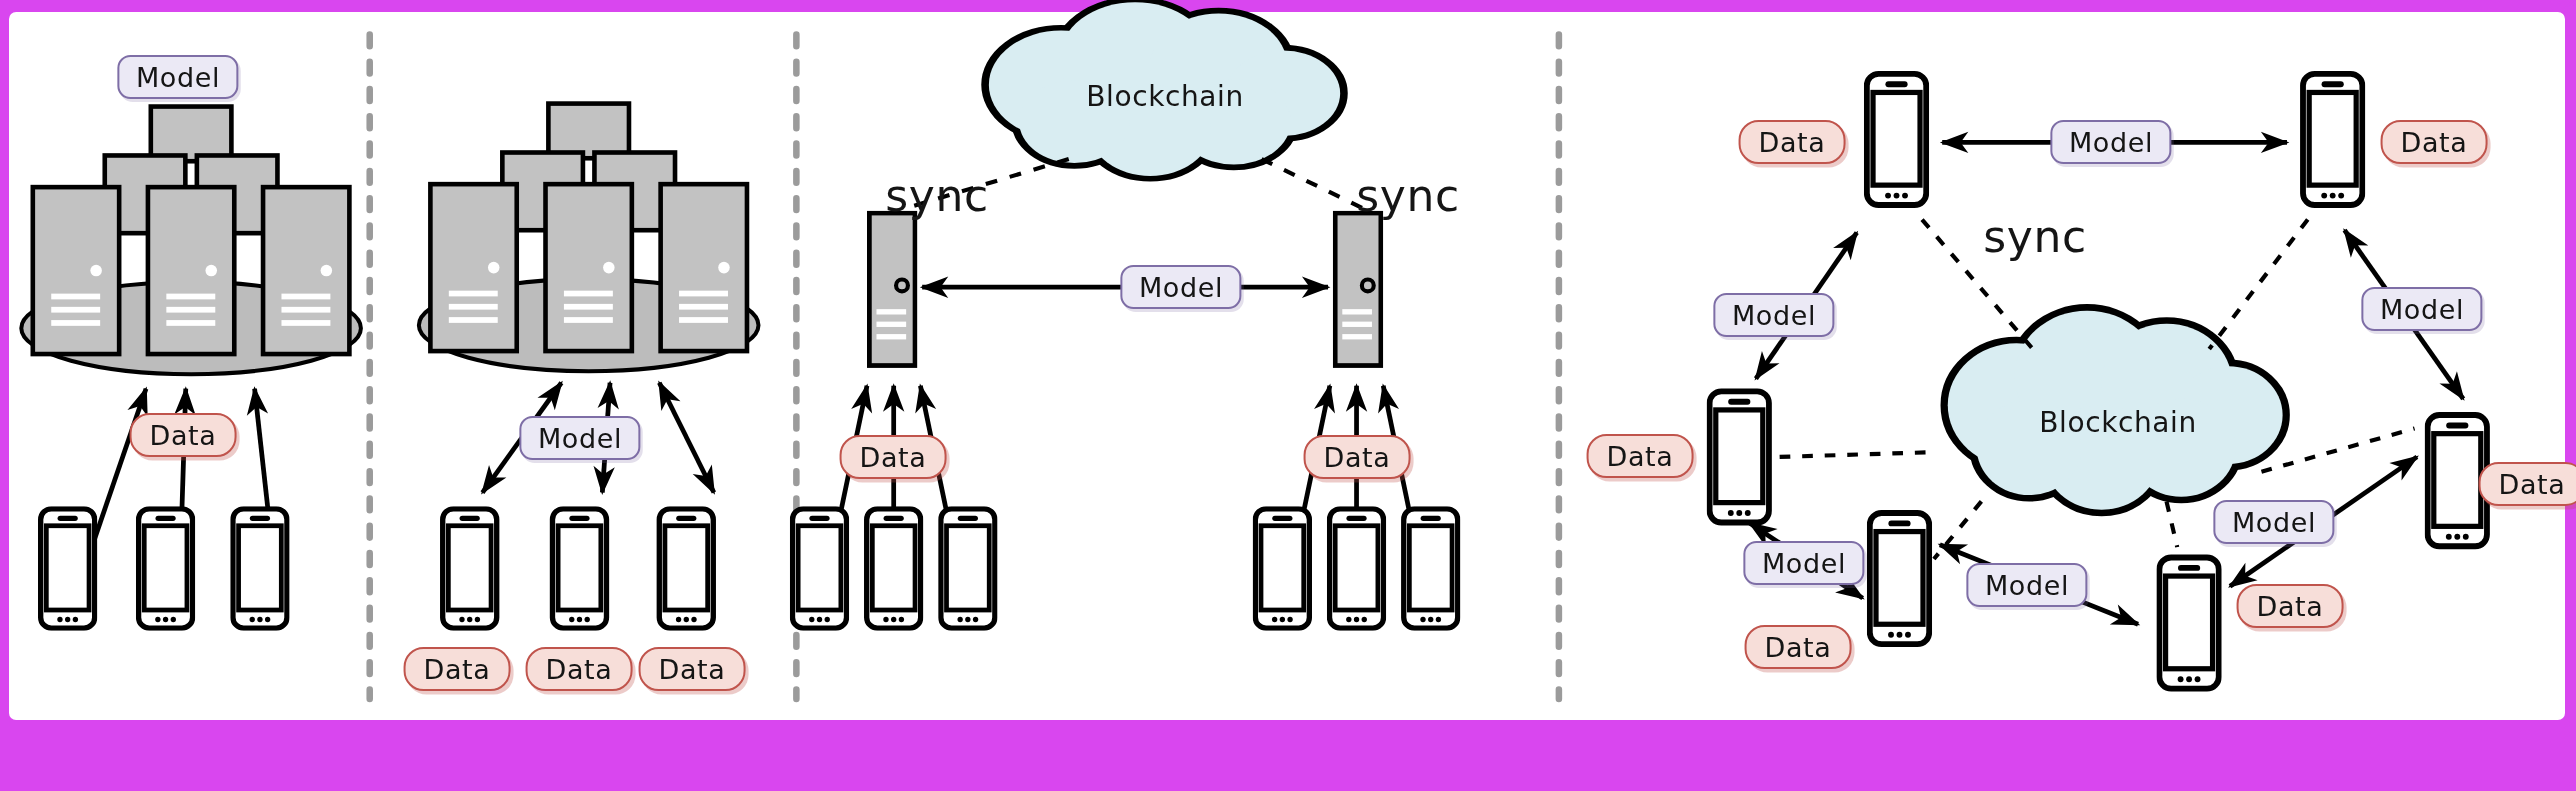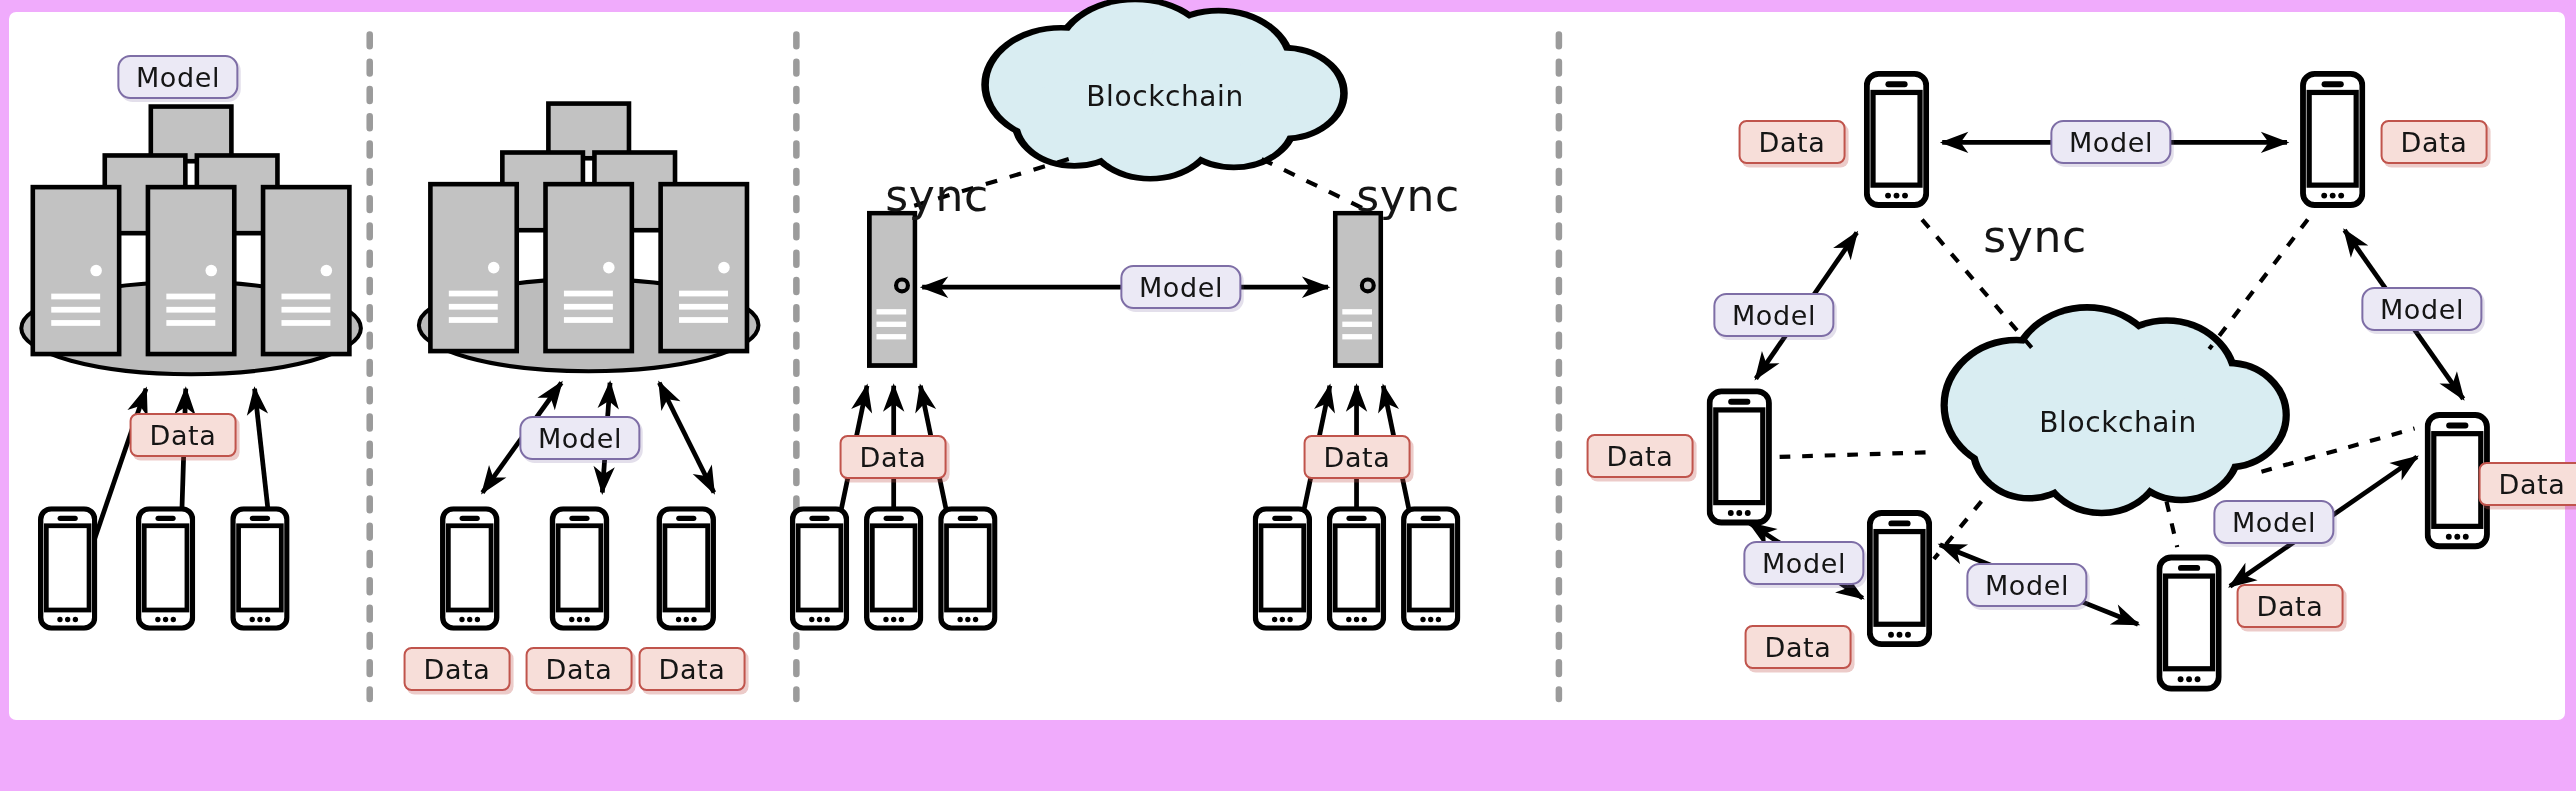--- a/index.html
+++ b/index.html
@@ -1,29 +1,29 @@
 <!DOCTYPE html>
 <html style="--data-fill: #f7ded9; --data-border: #c0544c; --model-fill: #ebe9f5; --model-border: #7e6ea6; --cloud-fill: #d9edf2; --server-fill: #c2c2c2; --ellipse-fill: #bcbcbc;font-size:9.5px"><head>
 <meta charset="utf-8">
 <style>
   html,body{margin:0;padding:0;background:#000;}
-  #stage{position:relative;width:2576px;height:791px;background:#f0abfc;overflow:hidden;
+  #stage{position:relative;width:2576px;height:791px;background:#d946ef;overflow:hidden;
          font-family:"DejaVu Sans","Liberation Sans",sans-serif;}
   #canvas-bg{position:absolute;left:9px;top:12px;width:2556px;height:708px;
              background:#fff;border-radius:7.1px;}
   svg{position:absolute;left:0;top:0;}
   .srv{fill:var(--server-fill,#c2c2c2);stroke:#000;}
   .plat{fill:var(--ellipse-fill,#bcbcbc);stroke:#000;}
   .cloudfill{fill:var(--cloud-fill,#d9edf2);}
   #label-layer{position:absolute;left:0;top:0;width:100%;height:100%;}
   .label{position:absolute;transform:translate(-50%,-50%);white-space:nowrap;
          display:flex;align-items:center;justify-content:center;color:#151515;
          letter-spacing:0.6px;line-height:1;}
   .label.data{background:var(--data-fill,#f7ded9);border:2.4px solid var(--data-border,#c0544c);
-         border-radius:8px;padding:6.5px 18px;font-size:27px;
+         border-radius:20px;padding:6.5px 18px;font-size:27px;
          box-shadow:3px 3.6px 0 rgba(192,84,76,0.30);}
   .label.model{background:var(--model-fill,#ebe9f5);border:2.4px solid var(--model-border,#7e6ea6);
          border-radius:13px;padding:6.5px 16.6px;font-size:27px;
          box-shadow:2.4px 3px 0 rgba(126,110,166,0.22);}
   .label.sync{font-size:44px;background:none;border:none;}
   .label.cloudlabel{font-size:28px;background:none;border:none;}
 </style>
 </head>
 <body>
 

